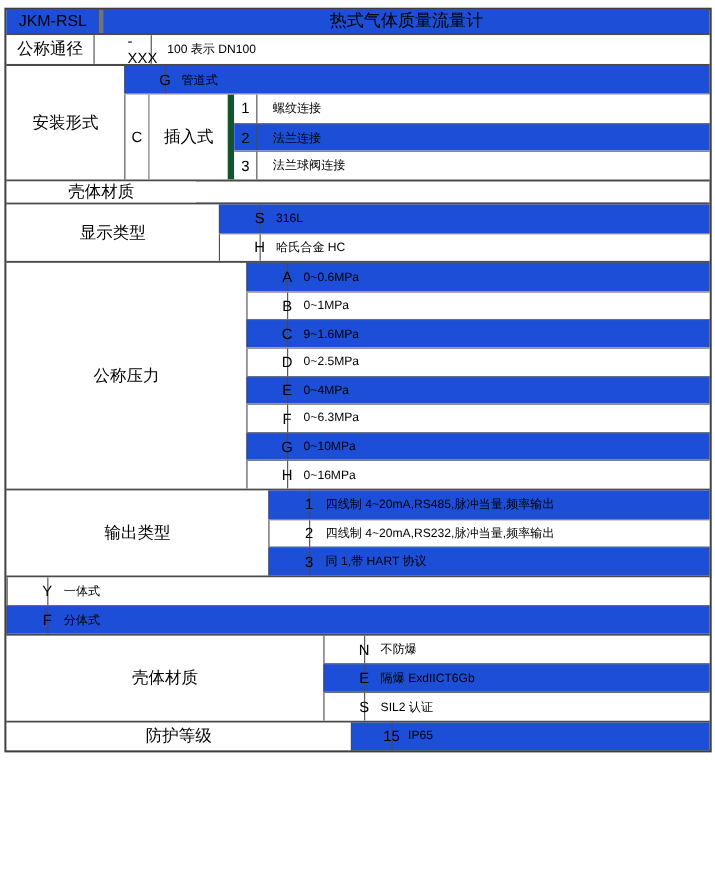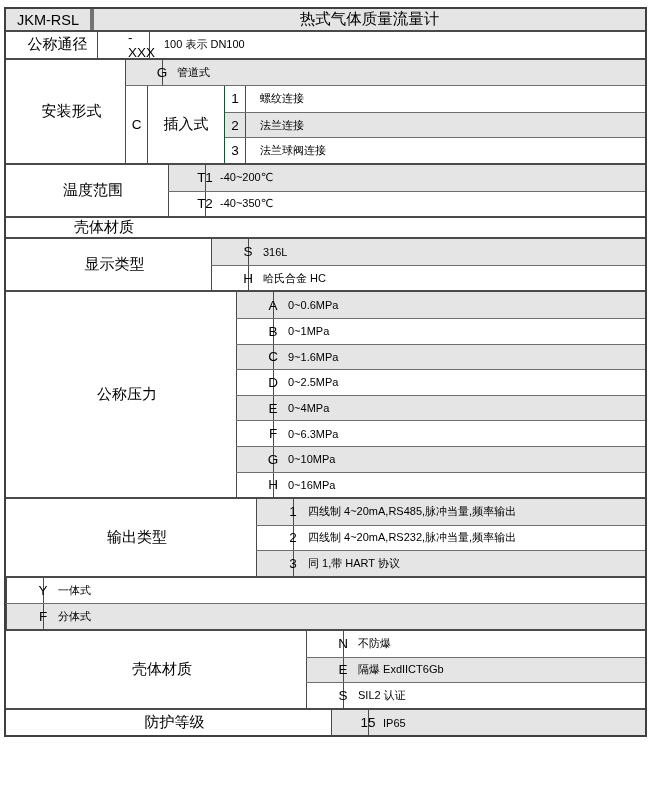--- a/index.html
+++ b/index.html
@@ -18,26 +18,25 @@
     background: #ffffff;
   }
   .sec { display: flex; align-items: stretch; }
   .sec + .sec { border-top: 2px solid #4a4a4a; }
   .lbl {
     width: var(--lw);
     flex: none;
     display: flex; align-items: center; justify-content: center;
     background: #ffffff;
     font-size: 15px;
-    margin-left: 12px;
   }
   .opts { flex: 1; display: flex; flex-direction: column; min-width: 0; }
   .row { display: flex; height: 25.6px; align-items: stretch; }
   .opts > .row + .row, .opts > .row + .subsec, .subopts > .row + .row { border-top: 1px solid #6e6e6e; }
-  .b { background: #e5e5e5; }
+  .b { background: #1d4ed8; }
   .w { background: #ffffff; }
   .code {
     width: var(--cw);
     flex: none;
     border-left: 1px solid #4a4a4a;
     border-right: 1px solid #4a4a4a;
     display: flex; align-items: center; justify-content: center;
     font-size: 13.5px;
     padding-left: 36px;
   }
@@ -64,21 +63,21 @@
   .ccell {
     width: var(--cw); flex: none;
     border-left: 1px solid #4a4a4a;
     border-right: 1px solid #4a4a4a;
     background: #ffffff;
     display: flex; align-items: center; justify-content: center;
     font-size: 13.5px;
   }
   .sublbl {
     width: 77px; flex: none;
-    border-right: 1px solid #14532d;
+    border-right: 6px solid #14532d;
     background: #ffffff;
     display: flex; align-items: center; justify-content: center;
     font-size: 15px;
   }
   .subopts { flex: 1; display: flex; flex-direction: column; min-width: 0; }
   .scode {
     width: 21px; flex: none;
     border-right: 1px solid #4a4a4a;
     display: flex; align-items: center; justify-content: center;
     font-size: 13.5px;
@@ -125,33 +124,20 @@
           </div>
           <div class="row w">
             <div class="scode">3</div>
             <div class="val">法兰球阀连接</div>
           </div>
         </div>
       </div>
     </div>
   </div>
 
-  <div class="sec" style="--lw:150px; --cw:24px">
-    <div class="lbl">温度范围</div>
-    <div class="opts">
-      <div class="row b">
-        <div class="code">T1</div>
-        <div class="val">-40~200℃</div>
-      </div>
-      <div class="row w">
-        <div class="code">T2</div>
-        <div class="val">-40~350℃</div>
-      </div>
-    </div>
-  </div>
 
   <div class="sec" style="--lw:172px; --cw:25px">
     <div class="lbl">壳体材质</div>
   </div>
 
   <div class="sec" style="--lw:193px; --cw:25px">
     <div class="lbl">显示类型</div>
     <div class="opts">
       <div class="row b">
         <div class="code">S</div>

